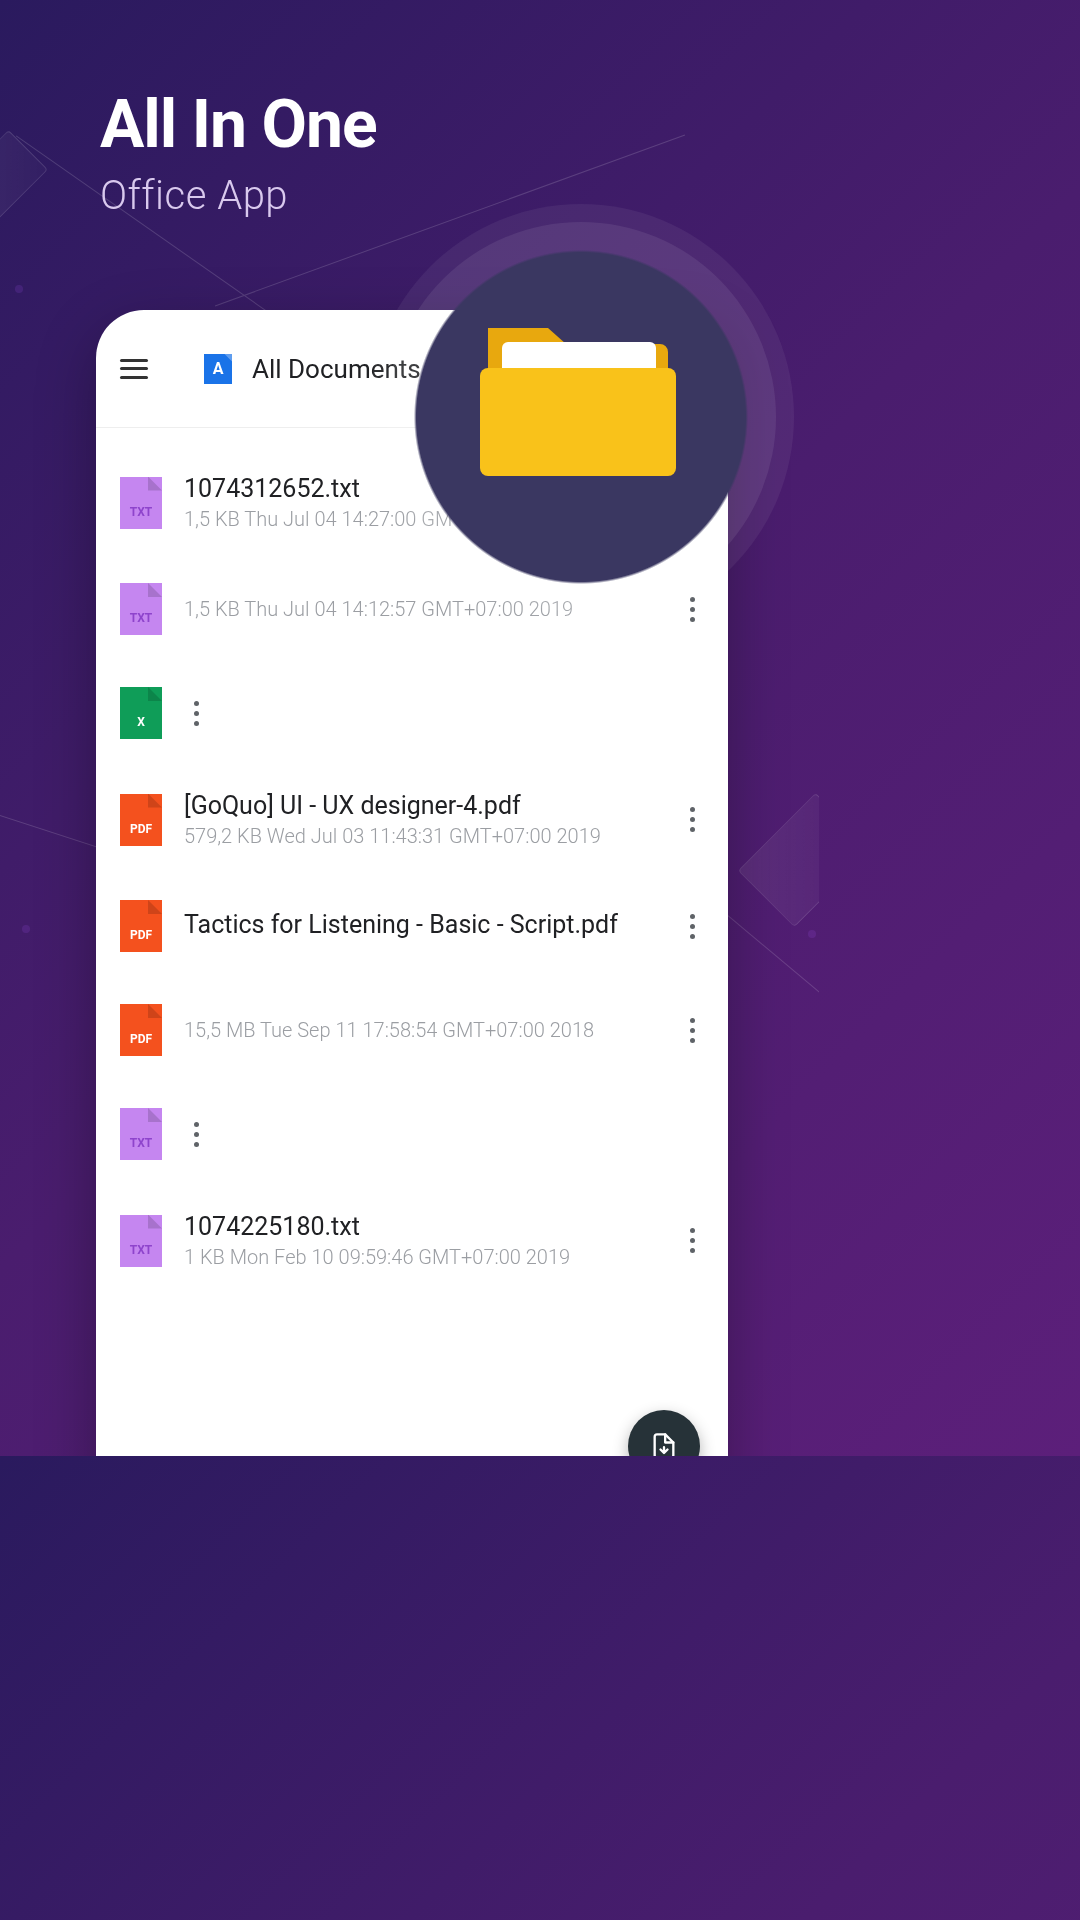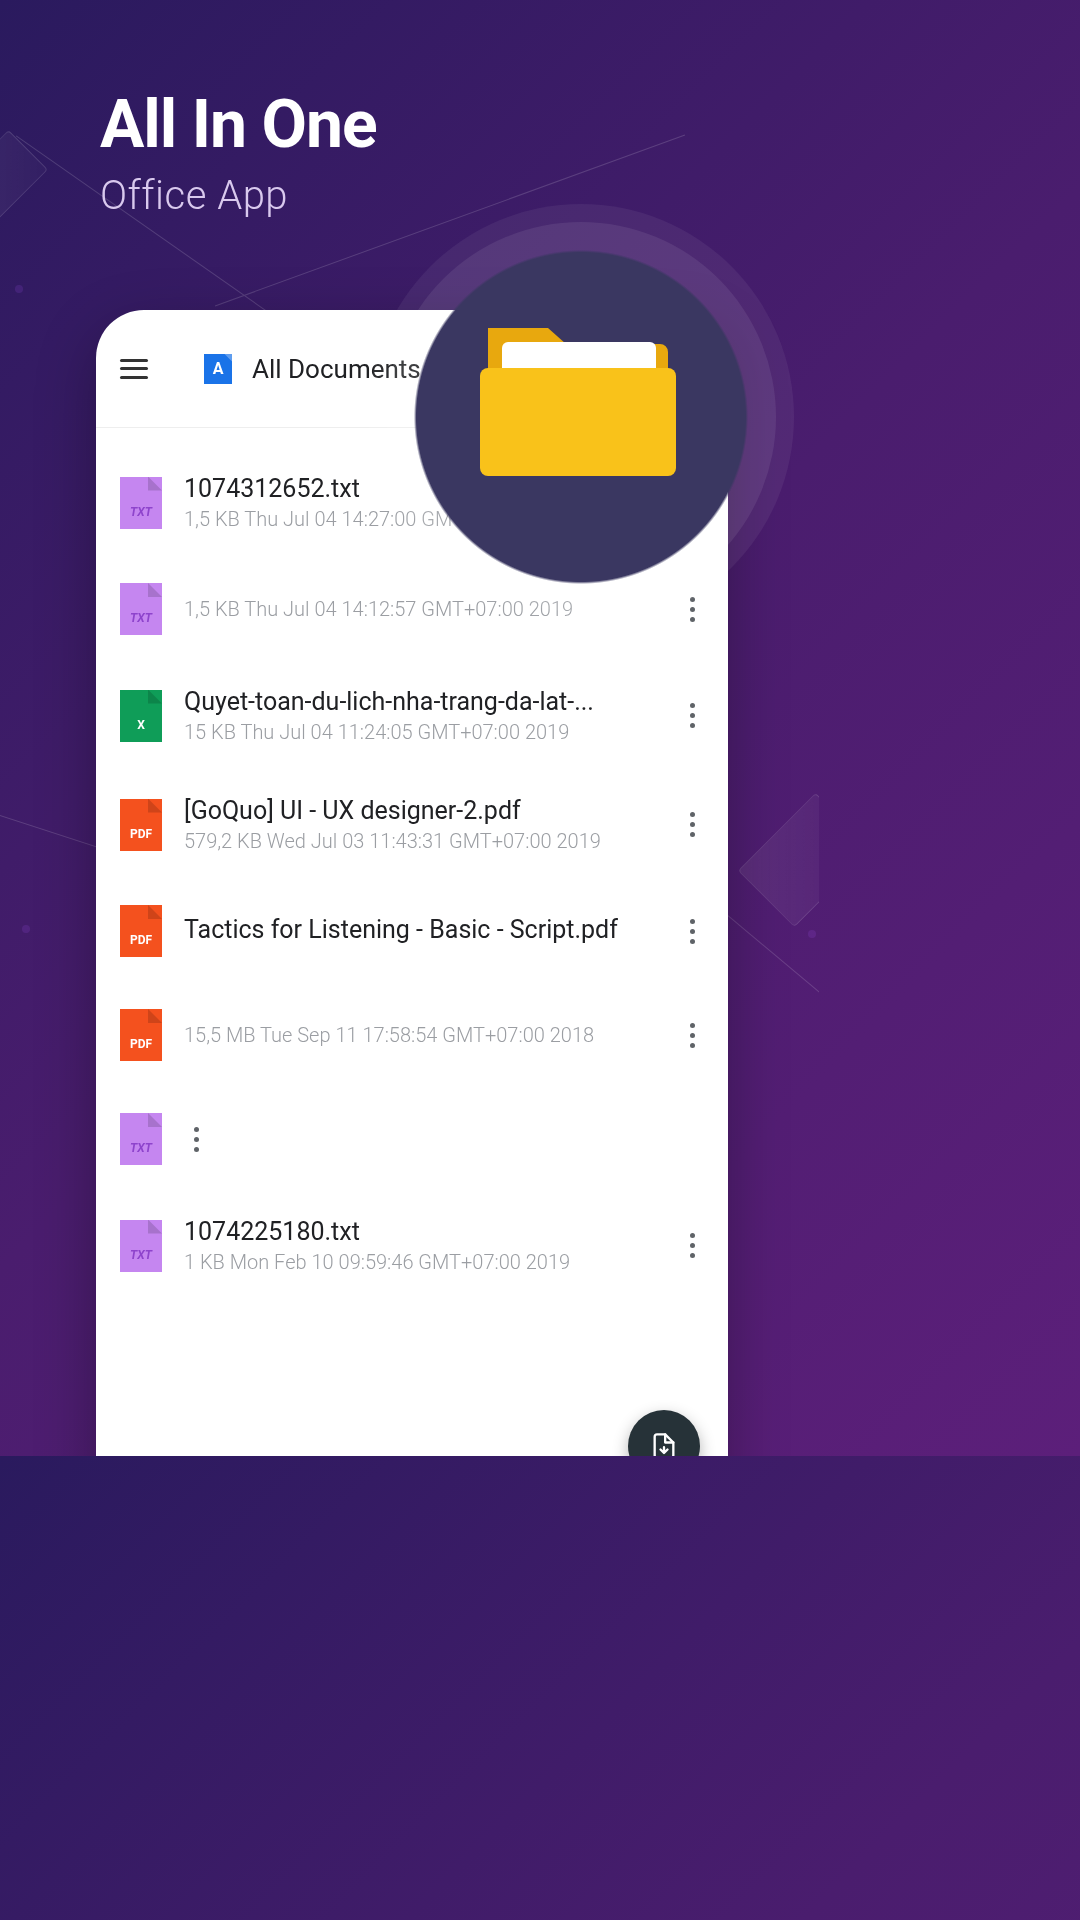--- a/index.html
+++ b/index.html
@@ -164,21 +164,21 @@
     position: absolute;
     bottom: 10px;
     left: 0;
     right: 0;
     text-align: center;
     font-size: 12px;
     font-weight: 700;
     color: #fff;
   }
   .file-icon.type-txt .file-icon-body { background: #c586f0; }
-  .file-icon.type-txt .file-icon-label { color: #8e44cc; font-style: italic; }
+  .file-icon.type-txt .file-icon-label { color: #8e44cc; }
   .file-icon.type-xls .file-icon-body { background: #0f9d58; }
   .file-icon.type-pdf .file-icon-body { background: #f4511e; }
 
   .file-info {
     flex: 1;
     min-width: 0;
   }
   .file-name {
     font-size: 25px;
     color: #202124;
@@ -324,37 +324,33 @@
           <span></span>
           <span></span>
           <span></span>
         </div>
       </div>
       <div class="file-row">
         <div class="file-icon type-xls">
           <div class="file-icon-body"></div>
           <div class="file-icon-label">X</div>
         </div>
-        <div class="file-info">
-          <div class="file-name">Quyet-toan-du-lich-nha-trang-da-lat-...</div>
-          <div class="file-meta">15 KB Thu Jul 04 11:24:05 GMT+07:00 2019</div>
-        </div>
         <div class="kebab">
           <span></span>
           <span></span>
           <span></span>
         </div>
       </div>
       <div class="file-row">
         <div class="file-icon type-pdf">
           <div class="file-icon-body"></div>
           <div class="file-icon-label">PDF</div>
         </div>
         <div class="file-info">
-          <div class="file-name">[GoQuo] UI - UX designer-2.pdf</div>
+          <div class="file-name">[GoQuo] UI - UX designer-4.pdf</div>
           <div class="file-meta">579,2 KB Wed Jul 03 11:43:31 GMT+07:00 2019</div>
         </div>
         <div class="kebab">
           <span></span>
           <span></span>
           <span></span>
         </div>
       </div>
       <div class="file-row">
         <div class="file-icon type-pdf">

